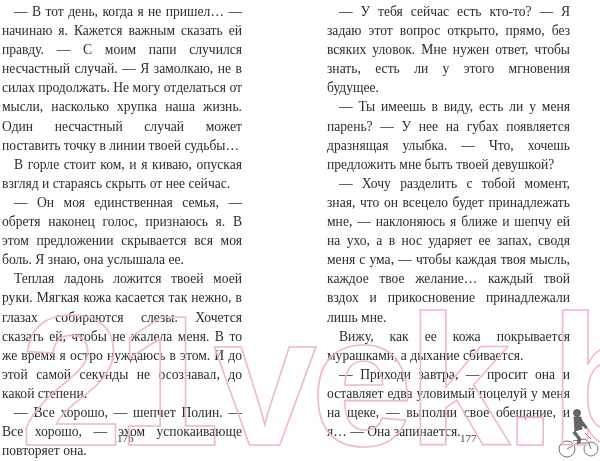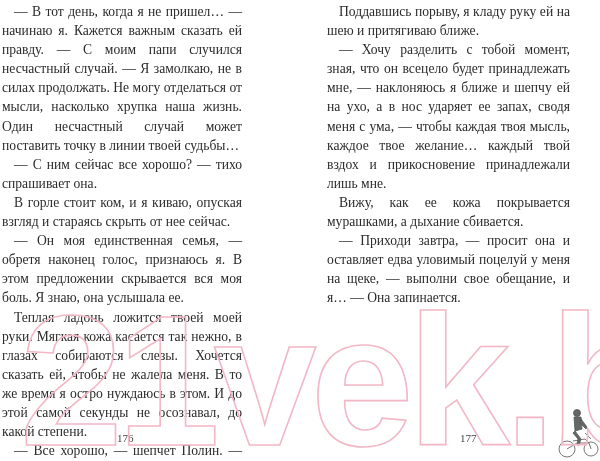--- a/index.html
+++ b/index.html
@@ -19,33 +19,33 @@
   .watermark { position:absolute; left:0; top:0; width:600px; height:461px; pointer-events:none; }
   .moto { position:absolute; left:555px; top:405px; width:44px; height:55px; }
 </style>
 </head>
 <body>
 
 <div class="spread">
   <div class="page left">
     <div class="text">
       <p class="indent">— В тот день, когда я не пришел… — начинаю я. Кажется важным сказать ей правду. — С моим папи случился несчастный случай. — Я замолкаю, не в силах продолжать. Не могу отделаться от мысли, насколько хрупка наша жизнь. Один несчастный случай может поставить точку в линии твоей судьбы…</p>
-      <p class="indent">— С ним сейчас все хорошо? — тихо спрашивает она.</p>
       <p class="indent">В горле стоит ком, и я киваю, опуская взгляд и стараясь скрыть от нее сейчас.</p>
       <p class="indent">— Он моя единственная семья, — обретя наконец голос, признаюсь я. В этом предложении скрывается вся моя боль. Я знаю, она услышала ее.</p>
       <p class="indent">Теплая ладонь ложится твоей моей руки. Мягкая кожа касается так нежно, в глазах собираются слезы. Хочется сказать ей, чтобы не жалела меня. В то же время я остро нуждаюсь в этом. И до этой самой секунды не осознавал, до какой степени.</p>
       <p class="indent">— Все хорошо, — шепчет Полин. — Все хорошо, — эхом успокаивающе повторяет она.</p>
 
     </div>
     <div class="pagenum">176</div>
   </div>
 
   <div class="page right">
     <div class="text">
-      <p class="indent">Поддавшись порыву, я кладу руку ей на шею и притягиваю ближе.</p>
+      <p class="indent">— У тебя сейчас есть кто-то? — Я задаю этот вопрос открыто, прямо, без всяких уловок. Мне нужен ответ, чтобы знать, есть ли у этого мгновения будущее.</p>
+      <p class="indent">— Ты имеешь в виду, есть ли у меня парень? — У нее на губах появляется дразнящая улыбка. — Что, хочешь предложить мне быть твоей девушкой?</p>
       <p class="indent">— Хочу разделить с тобой момент, зная, что он всецело будет принадлежать мне, — наклоняюсь я ближе и шепчу ей на ухо, а в нос ударяет ее запах, сводя меня с ума, — чтобы каждая твоя мысль, каждое твое желание… каждый твой вздох и прикосновение принадлежали лишь мне.</p>
       <p class="indent">Вижу, как ее кожа покрывается мурашками, а дыхание сбивается.</p>
       <p class="indent">— Приходи завтра, — просит она и оставляет едва уловимый поцелуй у меня на щеке, — выполни свое обещание, и я… — Она запинается.</p>
 
     </div>
     <div class="pagenum">177</div>
   </div>
 
   <svg class="moto" viewBox="0 0 44 55">
     <g fill="none" stroke="#777" stroke-width="1">

